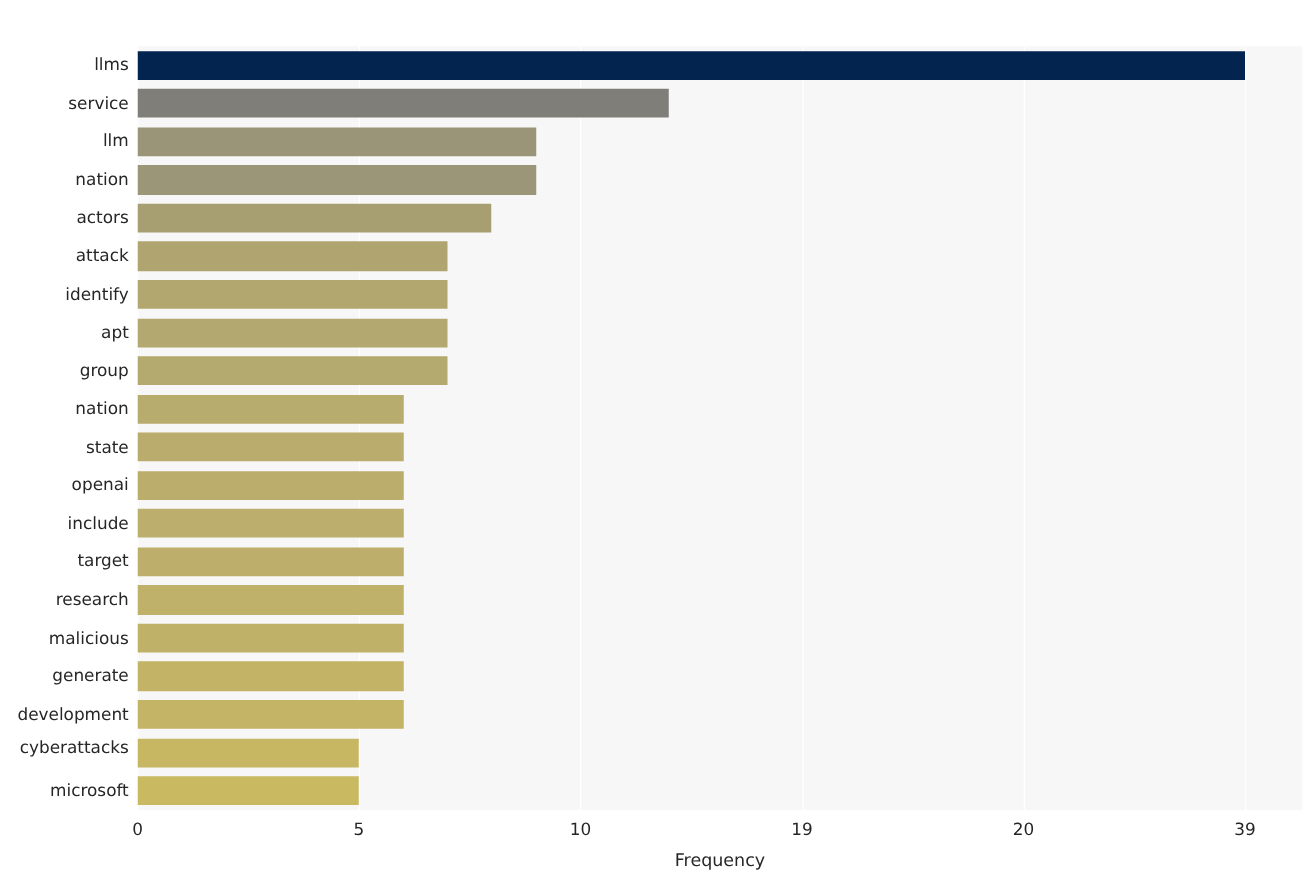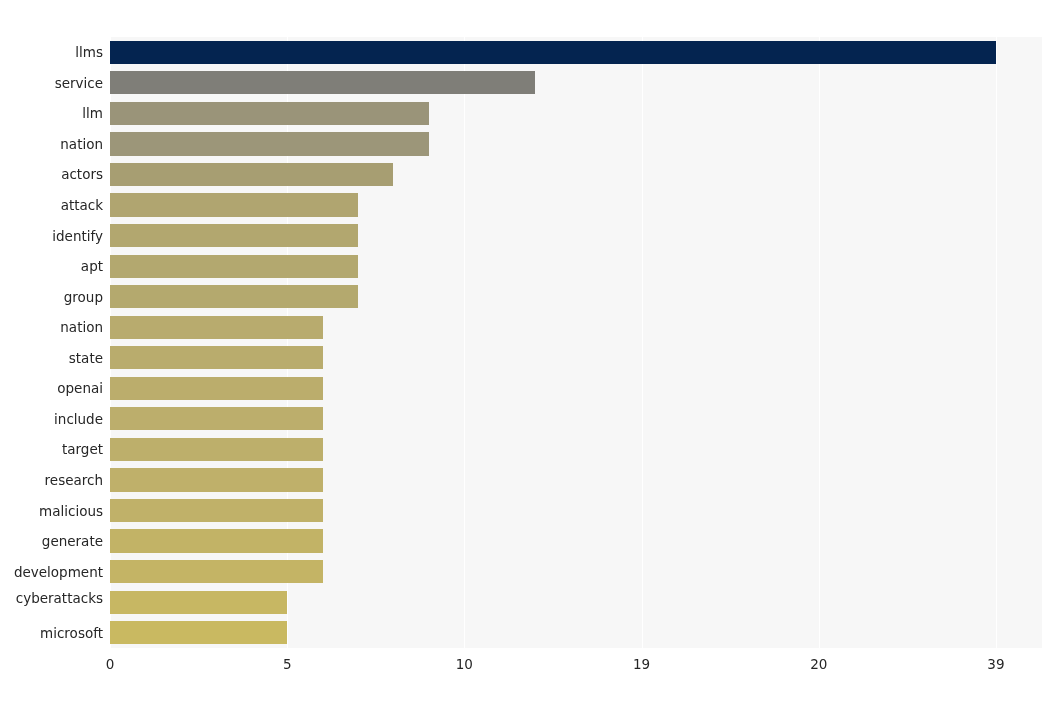--- a/index.html
+++ b/index.html
@@ -216,20 +216,21 @@
       <div class="y-tick-label" style="top: 404.425px;">target</div>
       <div class="y-tick-label" style="top: 434.975px;">research</div>
       <div class="y-tick-label" style="top: 465.525px;">malicious</div>
       <div class="y-tick-label" style="top: 496.075px;">generate</div>
       <div class="y-tick-label" style="top: 526.625px;">development</div>
       <div class="y-tick-label" style="top: 553px;">cyberattacks</div>
       <div class="y-tick-label" style="top: 587.725px;">microsoft</div>
     </div>
 
   <div id="x-axis">
+    <div id="x-axis-label">Frequency</div>
   <div class="x-tick-label" style="left: 110px;">0</div>
       <div class="x-tick-label" style="left: 287.186px;">5</div>
       <div class="x-tick-label" style="left: 464.373px;">10</div>
       <div class="x-tick-label" style="left: 641.559px;">19</div>
       <div class="x-tick-label" style="left: 818.745px;">20</div>
       <div class="x-tick-label" style="left: 995.932px;">39</div>
     </div>
 
 </div>
 

